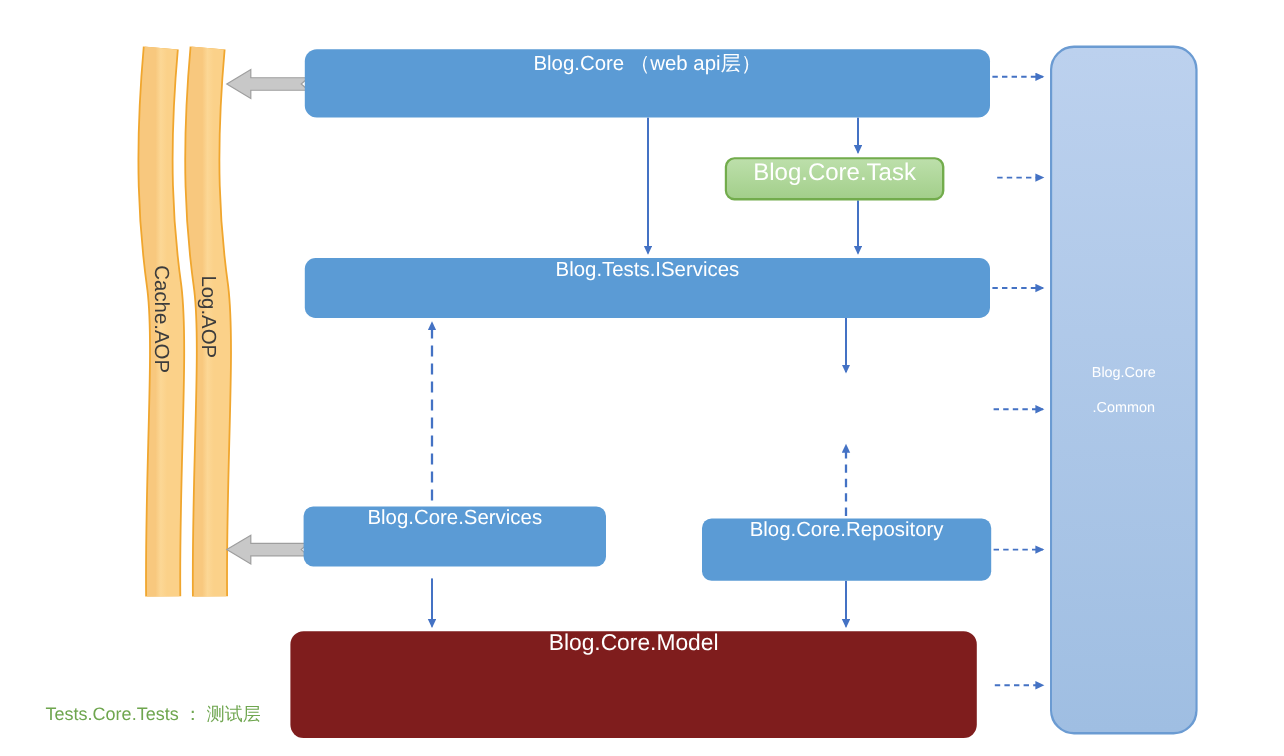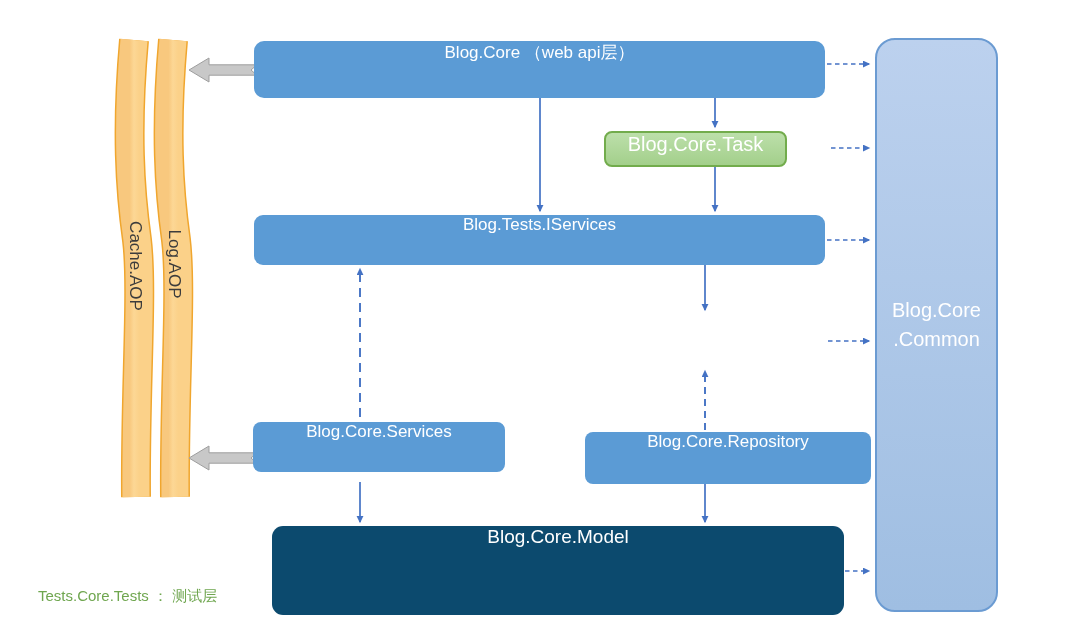--- a/index.html
+++ b/index.html
@@ -14,30 +14,30 @@
   }
   .blue{background:#5B9BD5;font-size:17px;}
   #node-webapi{left:254px;top:41px;width:571px;height:57px;border-radius:10px;}
   #node-task{
     left:604px;top:131px;width:183px;height:36px;font-size:20px;border-radius:8px;
     background:linear-gradient(180deg,#BCDFAA 0%,#A3CF8B 100%);border:2px solid #72AC4C;
   }
   #node-iservices{left:254px;top:215px;width:571px;height:50px;border-radius:9px;}
   #node-irepository{left:585px;top:314px;width:241px;height:52px;}
   #node-services{left:253px;top:422px;width:252px;height:50px;}
-  #node-repository{left:585px;top:432px;width:286px;height:52px;}
+  #node-repository{left:585px;top:432px;width:241px;height:52px;}
   #node-model{
-    left:272px;top:526px;width:572px;height:89px;background:#0c4a6e;
+    left:242px;top:526px;width:572px;height:89px;background:#7f1d1d;
     font-size:19px;border-radius:11px;
   }
   #node-common{
     left:875px;top:38px;width:123px;height:574px;
     background:linear-gradient(180deg,#BCD1EE 0%,#9FBEE2 100%);
     border:2px solid #6B9BD2;border-radius:20px;
-    font-size:20px;line-height:29px;text-align:center;
+    font-size:12px;line-height:29px;text-align:center;
     flex-direction:column;
   }
   #legend{
     position:absolute;left:38px;top:548px;z-index:2;color:#6FA64F;
     font-size:15px;line-height:19px;white-space:pre;
   }
 </style>
 </head>
 <body>
 

